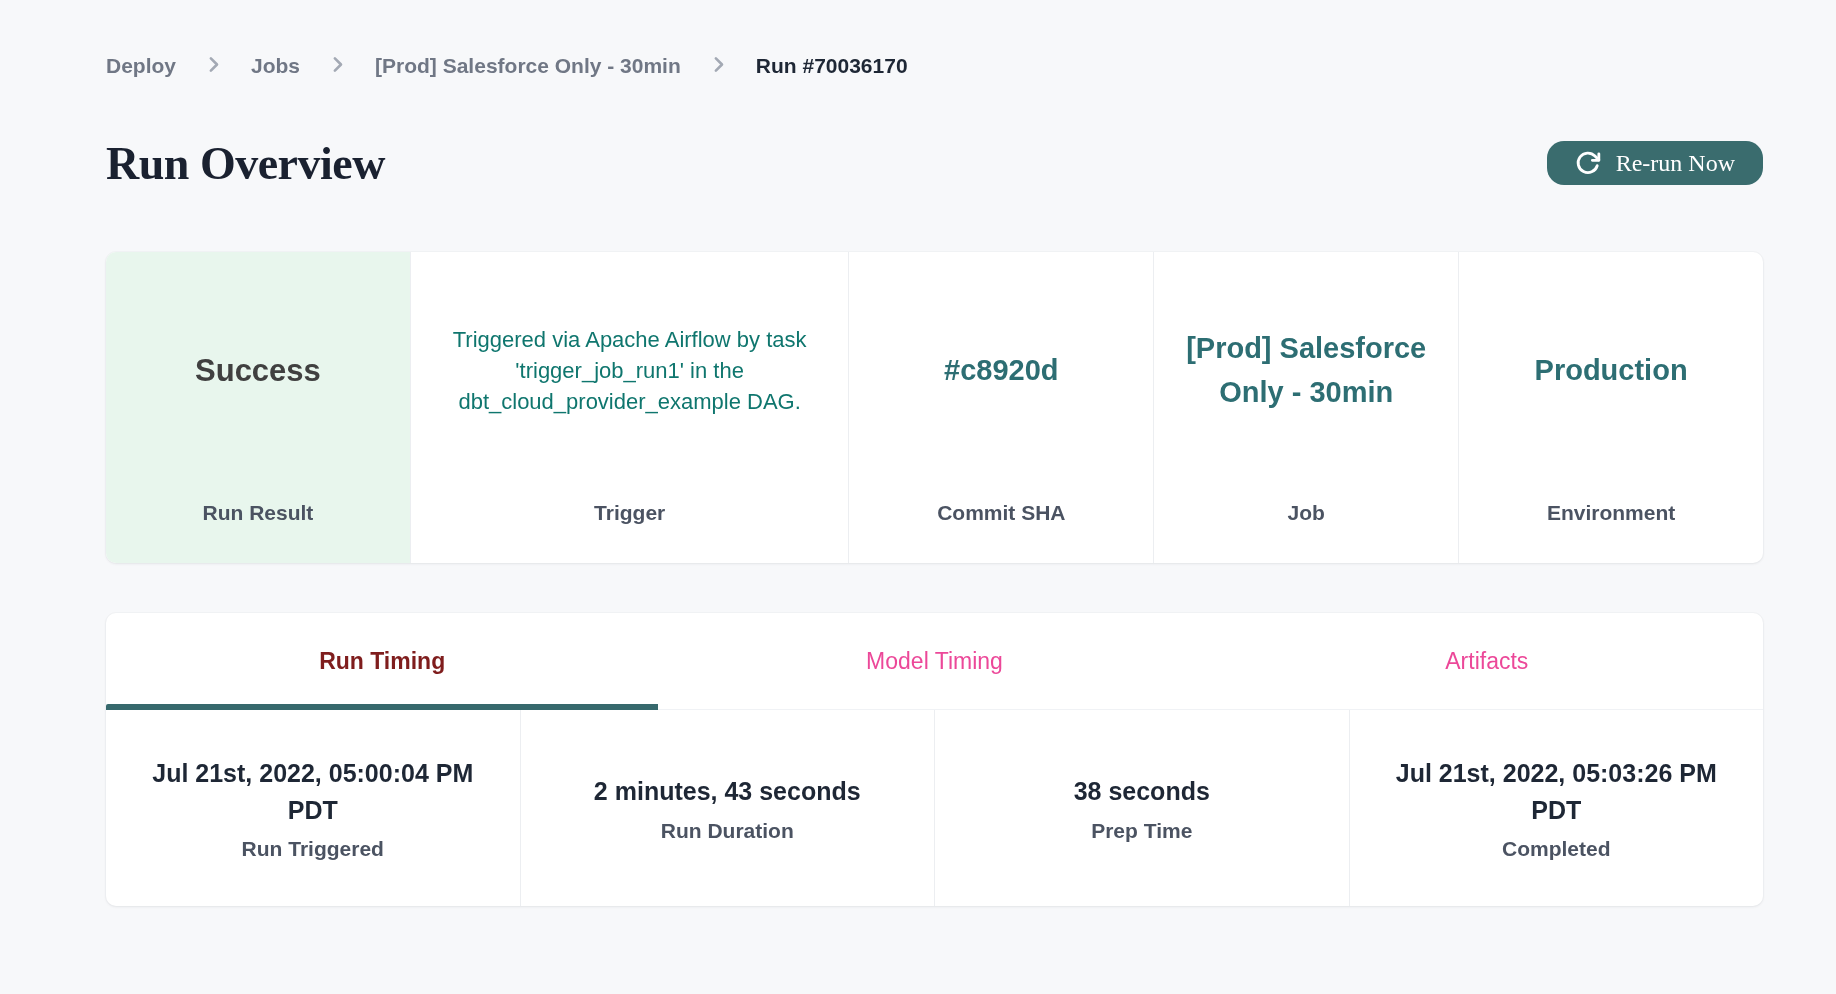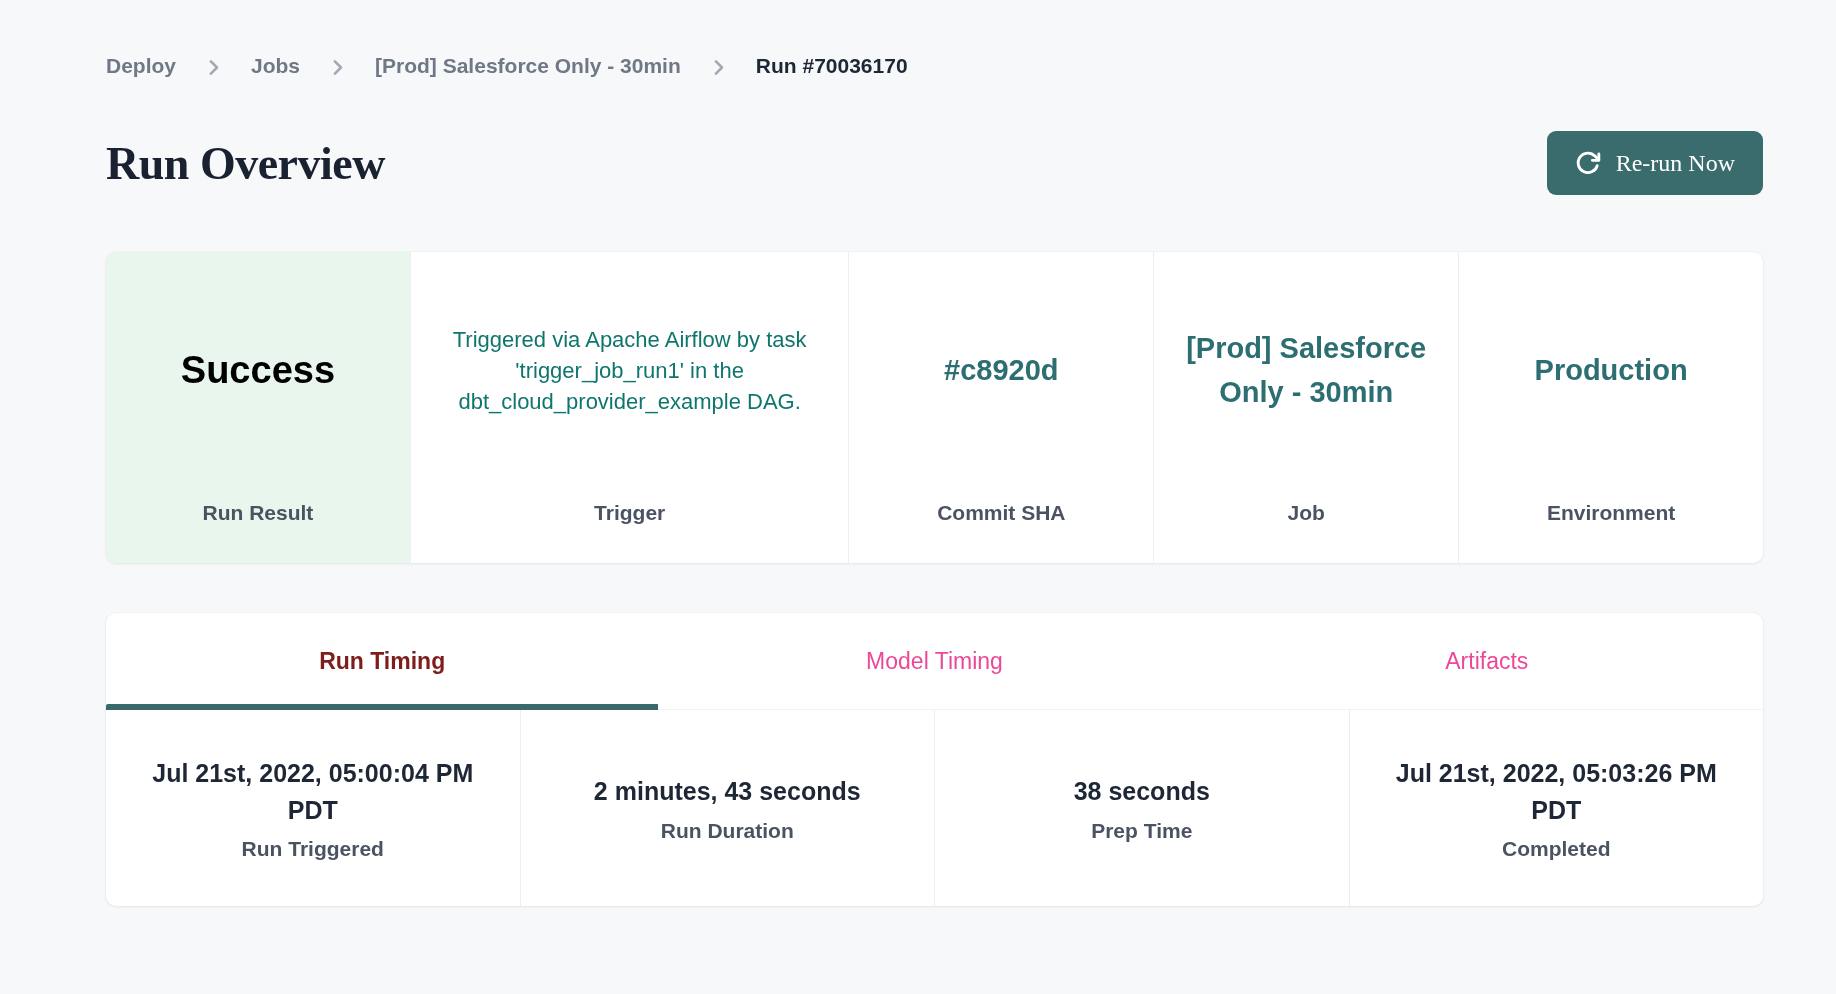--- a/index.html
+++ b/index.html
@@ -6,35 +6,35 @@
   html, body {
     margin: 0; padding: 0;
     width: 1836px; height: 994px;
     background: #f7f8fa;
     font-family: "Liberation Sans", sans-serif;
     overflow: hidden;
   }
   .page { padding: 54px 73px 0 106px; width: 1836px; }
 
   
-  .breadcrumb { display: flex; align-items: flex-end; gap: 27px; }
+  .breadcrumb { display: flex; align-items: flex-start; gap: 27px; }
   .crumb { font-size: 21px; font-weight: 700; color: #707785; white-space: nowrap; }
   .crumb.is-link { cursor: pointer; }
   .crumb.current { color: #1e2735; }
   .chev { width: 21px; height: 21px; flex: 0 0 auto; }
   .chev polyline { fill: none; stroke: #a3a9b4; stroke-width: 3; stroke-linecap: round; stroke-linejoin: round; }
 
   
   .header-row { margin-top: 52px; display: flex; align-items: center; justify-content: space-between; height: 66px; font-family: Liberation Serif, serif; }
   h1.title { margin: 0; font-size: 46px; font-weight: 700; color: #1a2130; letter-spacing: -0.5px; }
   .rerun-btn {
     display: flex; align-items: center; gap: 15px;
-    height: 64px; padding: 0 28px;
+    height: 44px; padding: 0 28px;
     background: #3a6c6e; color: #ffffff;
-    border: none; border-radius: 9px;
+    border: none; border-radius: 17px;
     font-family: inherit; font-size: 24px; font-weight: 400;
     cursor: pointer;
     justify-content: space-between;
   }
   .rerun-btn svg { width: 26px; height: 26px; }
   .rerun-btn svg * { fill: none; stroke: #ffffff; stroke-width: 2.6; stroke-linecap: round; stroke-linejoin: round; }
 
   
   .summary {
     margin-top: 56px; display: flex;
@@ -46,21 +46,21 @@
   .cell:first-child { border-left: none; border-radius: 10px 0 0 10px; }
   .cell:last-child { border-radius: 0 10px 10px 0; }
   .cell.status { background: #e8f6ed; }
   .cell.wide { flex: 1.44; }
   .valwrap {
     position: absolute; left: 0; right: 0; top: 0; bottom: 74px;
     display: flex; align-items: center; justify-content: center;
     padding: 0 20px;
   }
   .val { text-align: center; }
-  .val.success { color: #000000; font-size: 38px; font-weight: 700; }
+  .val.success { color: #404040; font-size: 31px; font-weight: 700; }
   .val.link { color: #2d6e73; font-size: 29px; font-weight: 700; line-height: 1.5; max-width: 252px; cursor: pointer; }
   .val.dark { color: #0f766e; font-size: 22px; font-weight: 400; line-height: 1.42; max-width: 388px; }
   .lbl {
     position: absolute; left: 0; right: 0; bottom: 38px;
     text-align: center; font-size: 21px; font-weight: 700; color: #4b5362;
   }
 
   
   .tabcard {
     margin-top: 50px;

